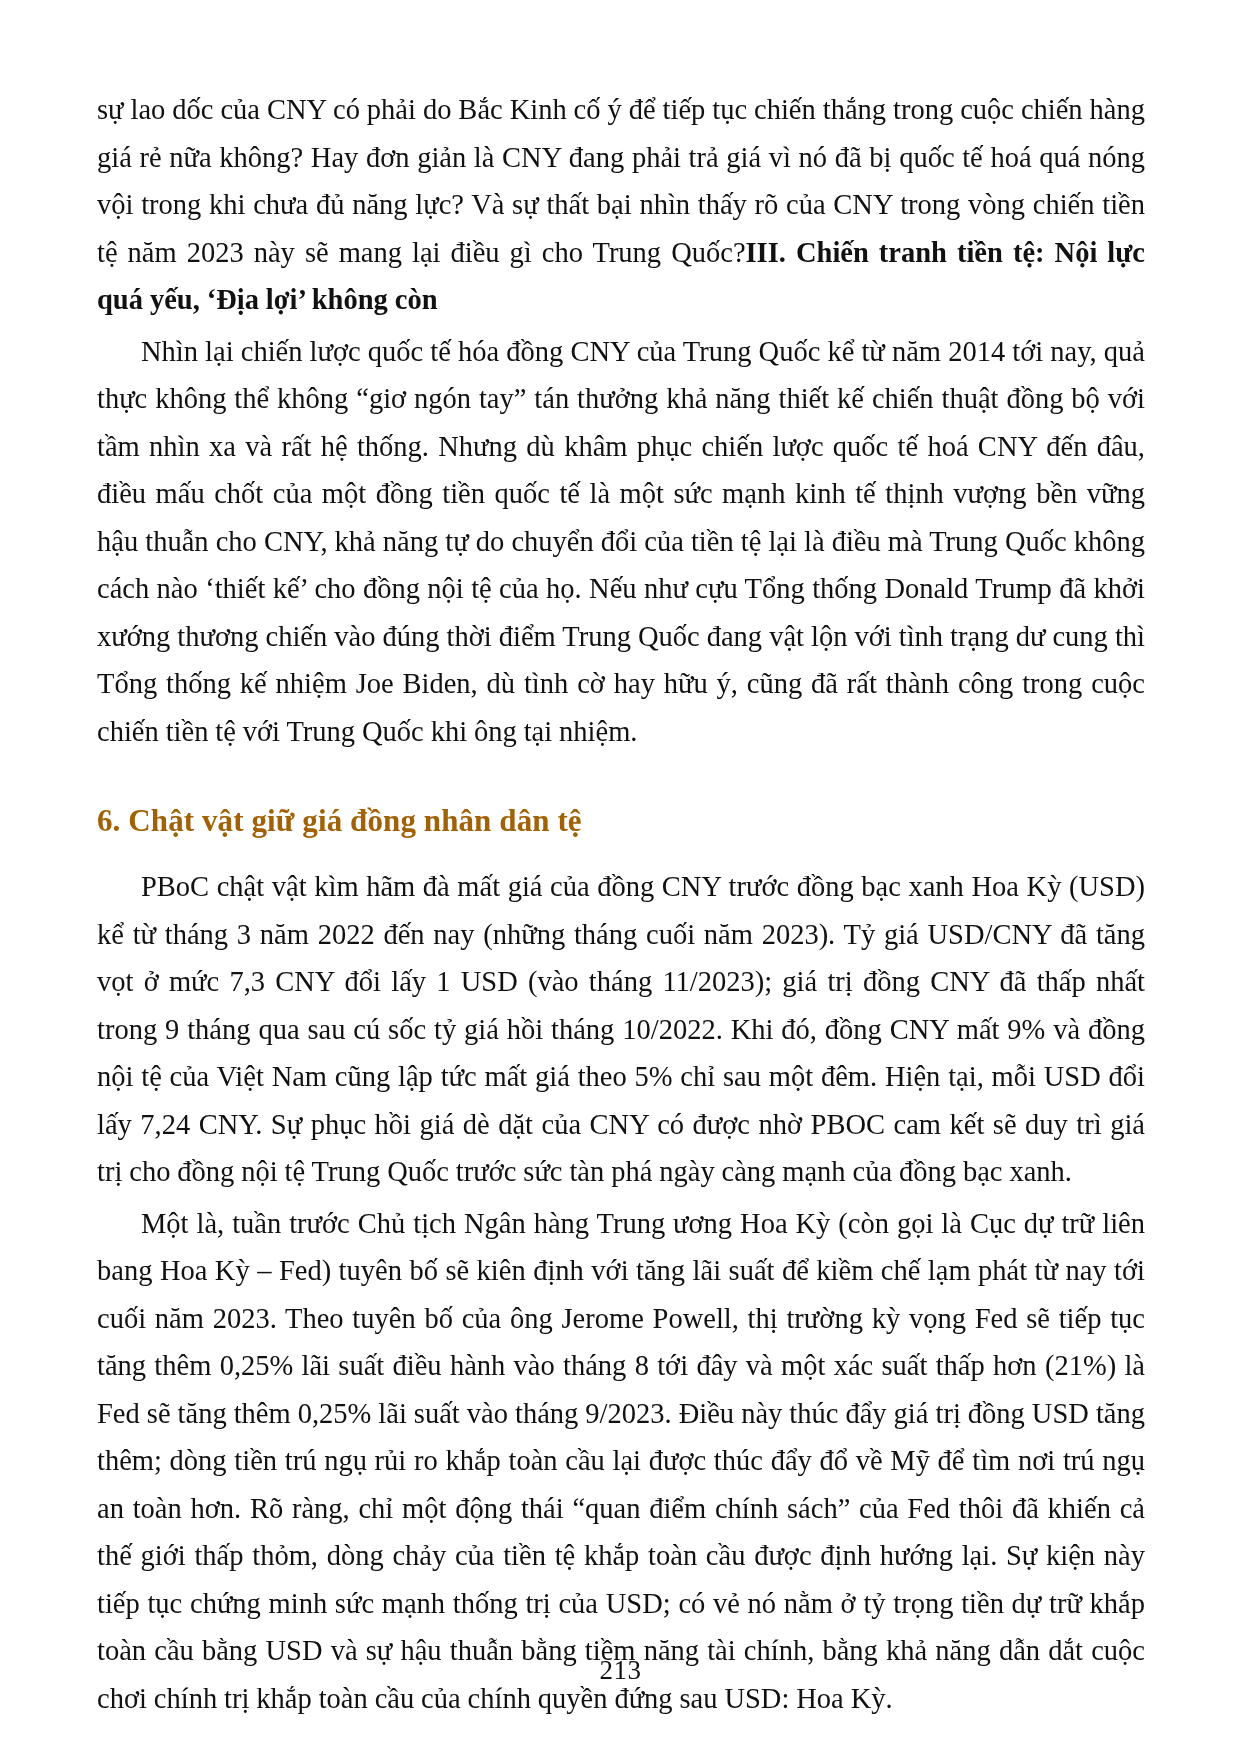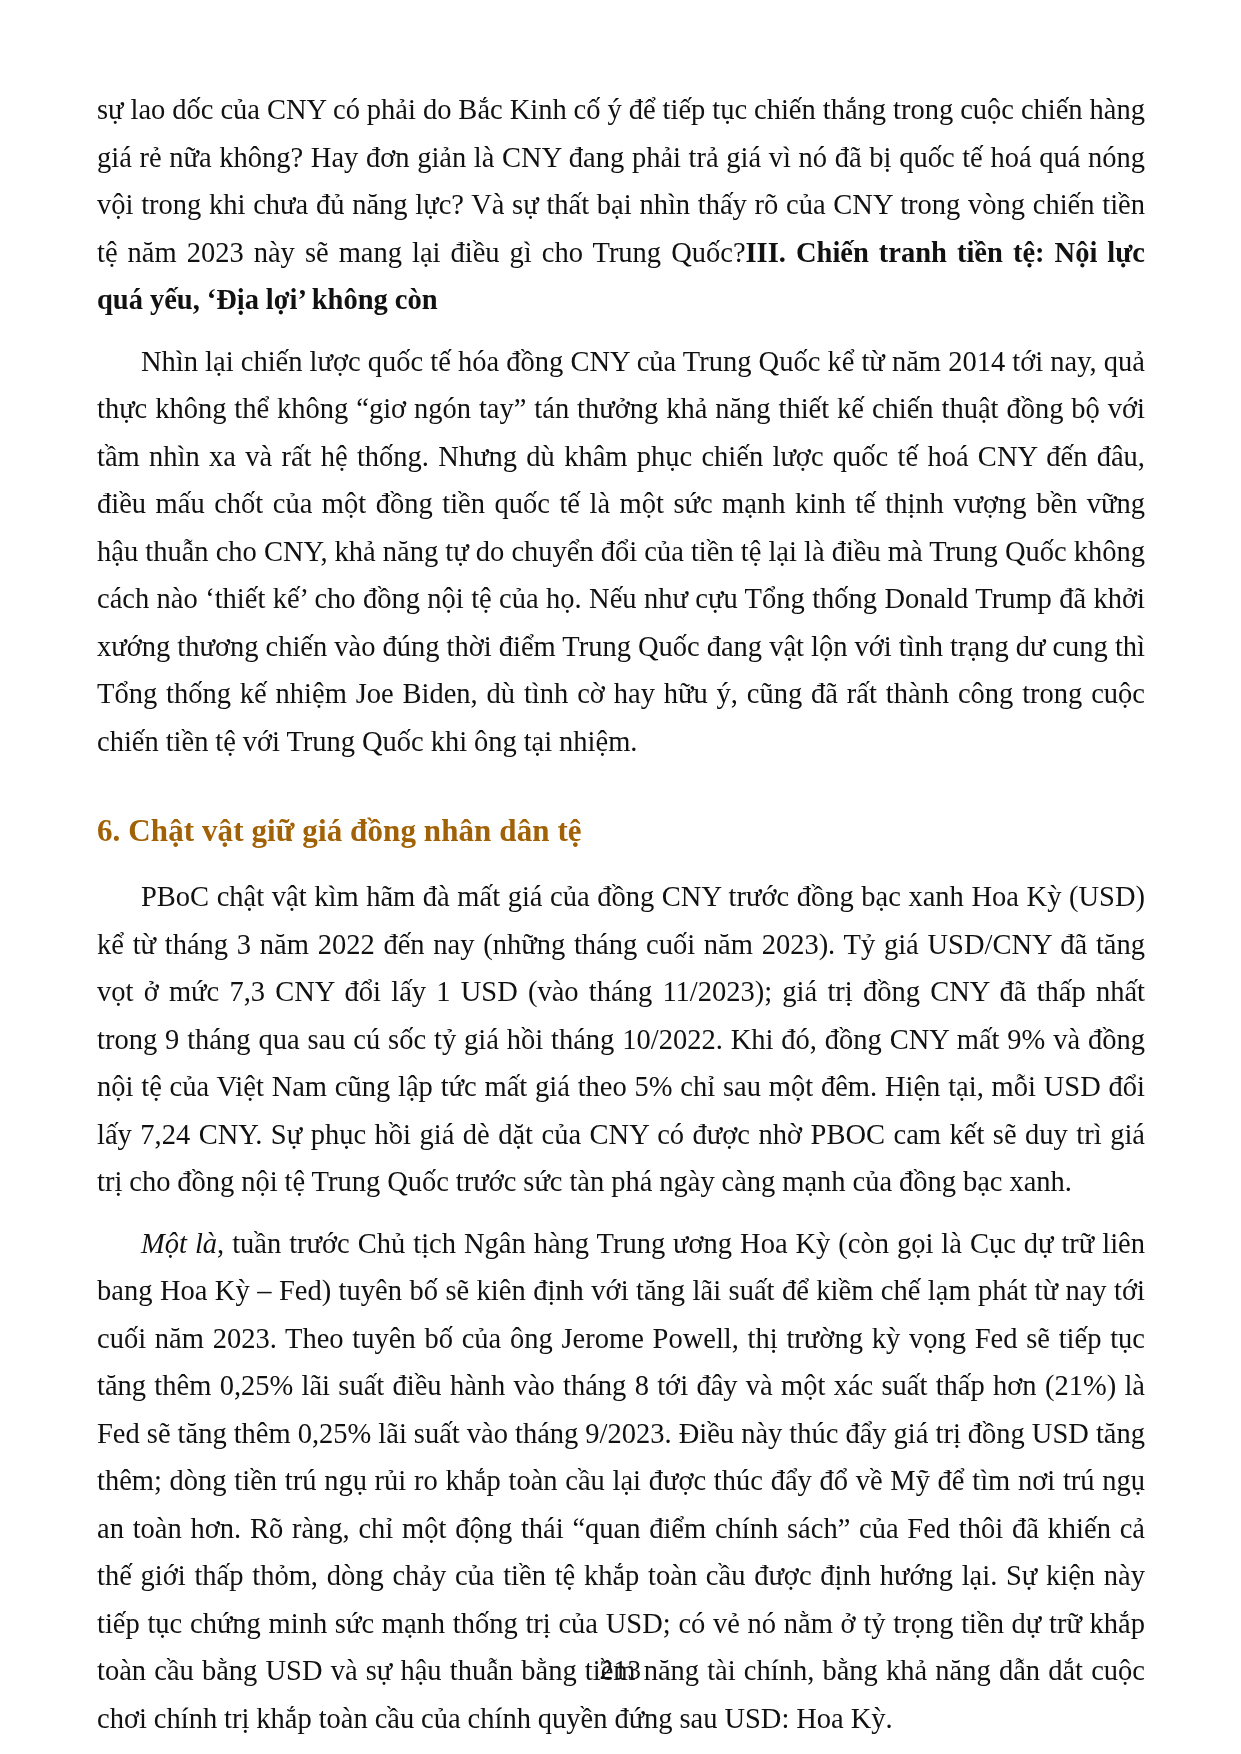--- a/index.html
+++ b/index.html
@@ -41,29 +41,28 @@
 
   .para.first-block {
     text-indent: 0;
   }
 
   .para.indented {
     text-indent: 44px;
   }
 
   .para + .para {
-    margin-top: 14px;
+    margin-top: 4px;
   }
 
   .bold-inline {
     font-weight: bold;
   }
 
   .italic-lead {
-    font-style: italic;
   }
 
   h2.section-heading {
     font-family: "Liberation Serif", "DejaVu Serif", serif;
     font-size: 31px;
     font-weight: bold;
     line-height: 44px;
     color: #a16207;
     margin: 0;
     padding: 0;

